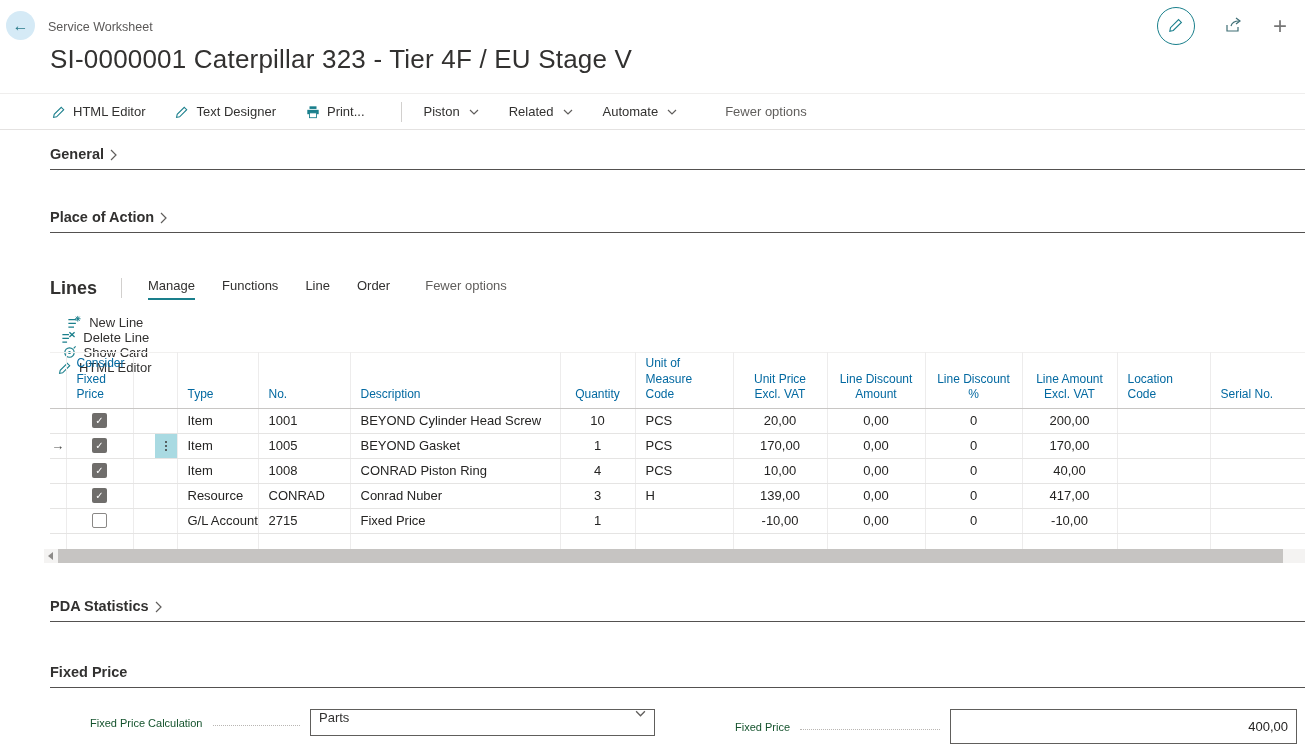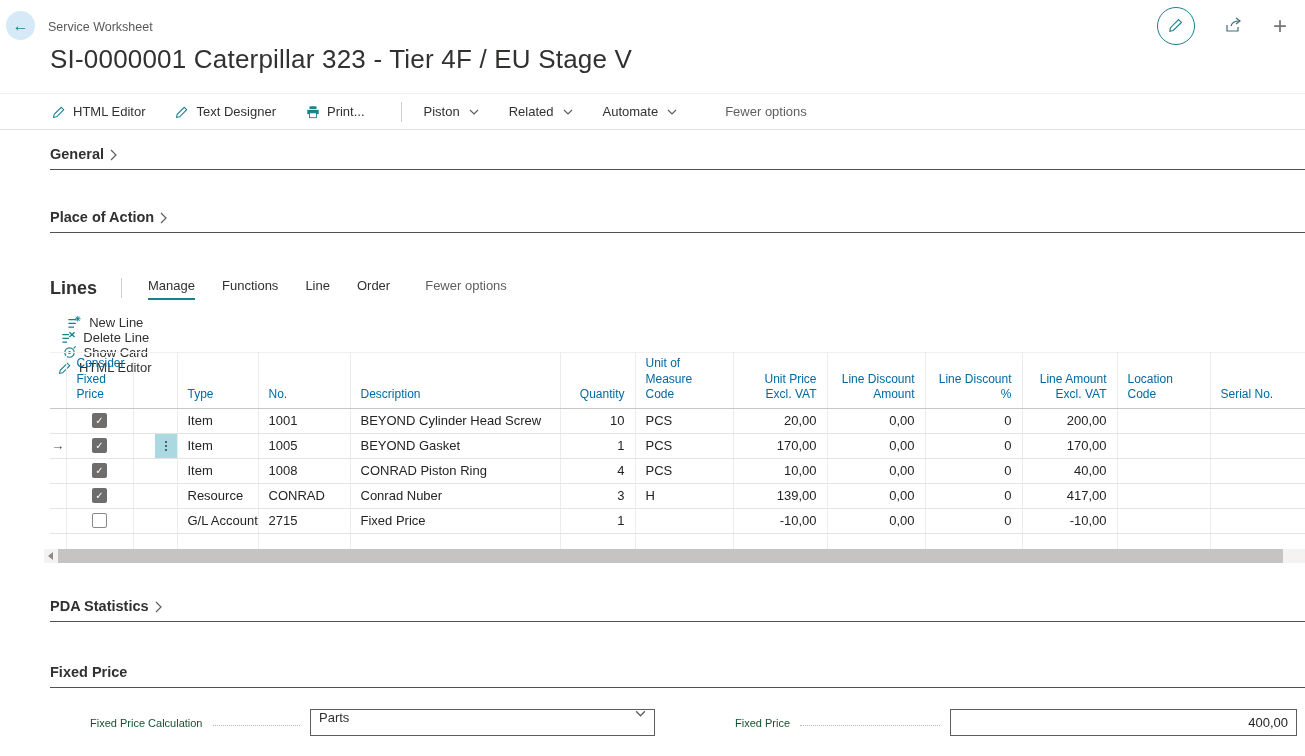--- a/index.html
+++ b/index.html
@@ -50,21 +50,21 @@
 
   
   .grid-wrap { left:50px; top:352px; }
   table.lines { border-collapse:collapse; table-layout:fixed; width:1255px; font-size:13px; }
   .lines th { border-top:1px solid #f1f0ef; border-right:1px solid #edecec;
     border-bottom:1px solid #c8c6c4; font-weight:400; font-size:12px; color:#0369a1;
     vertical-align:bottom; padding:3px 10px 5px 10px; line-height:1.3; height:42px;
     white-space:normal; overflow:hidden; text-align:left; }
   .lines td { border-right:1px solid #edecec; border-bottom:1px solid #e5e4e3;
     padding:0 10px; height:25px; white-space:nowrap; overflow:hidden; color:#252423; }
-  .lines .num { text-align:right;margin-top:29px; }
+  .lines .num { text-align:center;margin-top:29px; }
   .lines td.gutter, .lines th.gutter { padding:0; text-align:center; color:#4a4a48; font-size:13px; }
   .lines td.cbcell { text-align:center; padding:0; }
   .lines td.dotscell { padding:0; position:relative; }
   .cb { width:15px; height:15px; border-radius:2px; margin:0 auto; }
   .cb.on { background:#6f6d6b; display:flex; align-items:center; justify-content:center;
     color:#fff; font-size:10px; line-height:1; }
   .cb.off { border:1px solid #8a8886; background:#fff; }
   .dots-box { position:absolute; right:0; top:0; width:22px; height:25px; background:#a9dae2;
     display:flex; flex-direction:column; align-items:center; justify-content:center; gap:2px; cursor:pointer; }
   .dots-box i { width:2px; height:2px; border-radius:50%; background:#3b3a39; }
@@ -78,21 +78,21 @@
 
   
   .field-row { top:709px; display:flex; align-items:center; }
   .f-left { left:50px; width:605px; }
   .f-right { left:695px; width:602px; }
   .f-label { color:#14532d; font-size:11px; white-space:nowrap;margin-left:40px; }
   .leader { flex:1; border-bottom:1px dotted #b9b6b3; height:1px; margin:6px 10px 0 10px; }
   .combo { width:345px; height:27px; border:1px solid #605e5c; display:flex; align-items:flex-start;
     padding:0 8px; cursor:pointer; background:#fff; }
   .combo .val { flex:1; }
-  .textbox { width:347px; height:27px; border:1px solid #605e5c; text-align:right;
+  .textbox { width:347px; height:35px; border:1px solid #605e5c; text-align:right;
     padding:0 8px; font-size:13px; font-family:inherit; color:#252423; background:#fff; }
 </style>
 </head>
 <body>
 
 <div class="abs back-btn">
   <span>←</span>
 </div>
 <div class="abs caption">Service Worksheet</div>
 <div class="abs page-title">SI-0000001 Caterpillar 323 - Tier 4F / EU Stage V</div>

